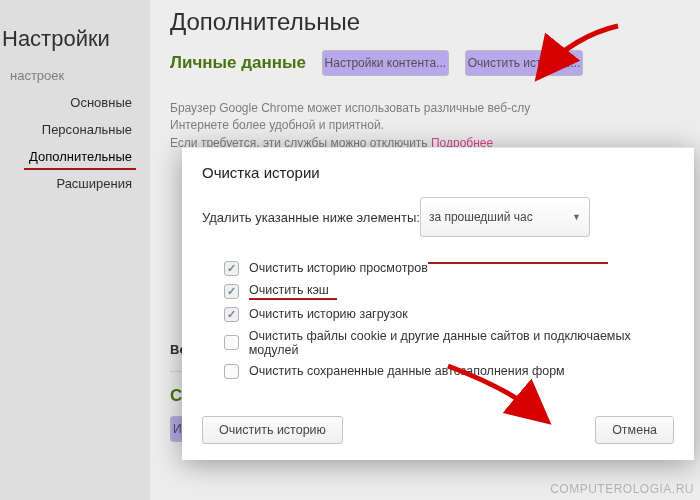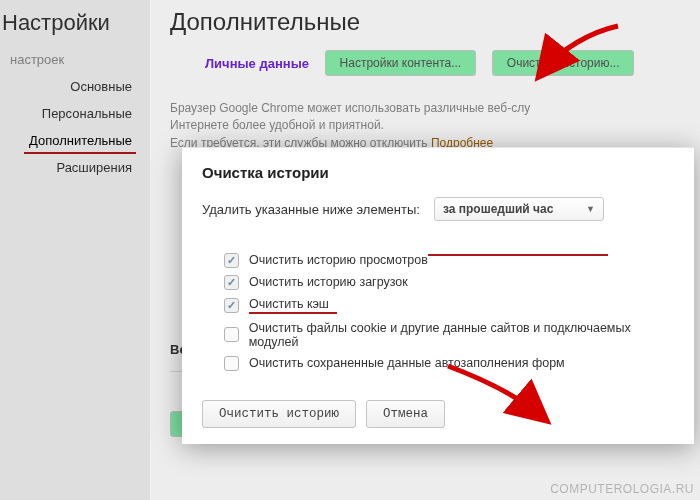--- a/index.html
+++ b/index.html
@@ -11,21 +11,21 @@
     position: relative;
   }
   .bg {
     position: absolute; inset: 0;
     display: flex;
     filter: brightness(0.93);
   }
   .sidebar {
     width: 150px; min-width: 150px;
     background: #efefef;
-    padding-top: 8px;
+    padding-top: 24px;
   }
   .sidebar-title {
     font-size: 22px; font-weight: 400; color: #333;
     padding: 2px 0 12px 0px; text-indent: 2px;
   }
   .side-sub {
     font-size: 13px; color: #888; padding: 4px 10px 6px;
   }
   .side-item {
     text-align: right;
@@ -38,89 +38,88 @@
     margin: -2px 14px 0 auto;
   }
   .main {
     flex: 1; background: #fff; padding: 8px 20px 0 20px;
     position: relative;
   }
   .page-title {
     font-size: 24px; font-weight: 300; color: #333; padding-bottom: 14px;
   }
   .section-label {
-    font-size: 13px; font-weight: 700; color: #6d28d9;
-    display: inline-block; vertical-align: middle; margin-left: 35px;
+    font-size: 17px; font-weight: 700; color: #4d7c0f;
+    display: inline-block; vertical-align: middle;
   }
   .btn {
     display: inline-block; vertical-align: middle;
-    background: #86efac;
+    background: #c4b5fd;
     border: 1px solid #c9c9c9;
     border-radius: 3px;
-    padding: 5px 14px;
+    padding: 5px 2px;
     font-size: 12px; color: #555;
     margin-left: 12px;
     cursor: pointer;
   }
   .desc {
     font-size: 12px; color: #888; line-height: 1.45;
     margin-top: 24px; max-width: 440px;
   }
-  .link { color: #a16207; }
+  .link { color: #ec4899; }
   .dimmed-label {
     font-size: 13px; font-weight: 700; color: #333;
     margin-top: 190px; display: block;
   }
   .hr { border: none; border-top: 1px solid #ddd; margin: 14px 0; }
   .net-row { display:flex; align-items:center; gap:16px; }
   .dialog {
     position: absolute;
     left: 182px; top: 147px;
     width: 512px;
     background: #fff;
     box-shadow: 0 4px 26px rgba(0,0,0,.35);
     border-top: 1px solid #e5e5e5;
     padding: 16px 20px 16px 20px;
   }
   .dlg-title {
-    font-size: 15px; font-weight: 700; color: #222;
+    font-size: 15px; font-weight: 400; color: #222;
     margin-bottom: 16px;
   }
   .dlg-row {
-    display: flex; align-items: center; gap: 14px;
-    margin-bottom: 28px;
+    display: flex; align-items: center; 
+    margin-bottom: 20px;
   }
   .select {
-    width: 170px; height: 24px;
+    width: 170px; height: 40px;
     border: 1px solid #c9c9c9; border-radius: 3px;
     background: linear-gradient(#fff,#f2f2f2);
     display: flex; align-items: center; justify-content: space-between;
-    padding: 9px 8px; font-size: 12px; color: #444; cursor: pointer; font-weight: bold;
+    padding: 9px 8px; font-size: 12px; color: #444; cursor: pointer;
   }
   .caret { font-size: 9px; color: #666; }
   .check-list { padding-left: 22px; }
   .check-item {
     display: flex; align-items: center; gap: 10px;
     font-size: 12.5px; color: #333; padding: 3.5px 0;
   }
   .chk {
     width: 15px; height: 15px; border: 1px solid #b3b3b3;
     border-radius: 3px; background: #fafafa;
     display: inline-flex; align-items: center; justify-content: center;
     font-size: 11px; color: #7b8a99;
   }
   .chk.on { background: #f0f0f0; }
   .chk.on::after { content: "✓"; color: #6b8aa5; font-weight: 700; }
   .red-ul {
     height: 2px; background: #b01717; margin-top: 1px;
   }
   .dlg-btns {
-    display: flex; gap: 10px; justify-content: flex-start;
-    margin-top: 26px;
-    font-family: Liberation Mono, monospace;
+    display: flex; gap: 10px; justify-content: space-between;
+    margin-top: 34px;
   }
   .dlg-btn {
     background: linear-gradient(#fcfcfc,#efefef);
     border: 1px solid #c4c4c4; border-radius: 3px;
     padding: 6px 16px; font-size: 12.5px; color: #444; cursor: pointer;
   }
   
   .arrow {
     position: absolute; pointer-events: none;
   }
@@ -185,28 +184,28 @@
   <div class="check-list">
     <div class="check-item">
       <span class="chk on"></span>
       <span style="display:inline-flex;">
         <span>Очистить историю просмотров</span>
         <span class="red-ul" style="width:180px"></span>
       </span>
     </div>
     <div class="check-item">
       <span class="chk on"></span>
-      <span>Очистить историю загрузок</span>
-    </div>
-    <div class="check-item">
-      <span class="chk on"></span>
       <span style="display:inline-flex;flex-direction:column">
         <span>Очистить кэш</span>
         <span class="red-ul" style="width:88px"></span>
       </span>
+    </div>
+    <div class="check-item">
+      <span class="chk on"></span>
+      <span>Очистить историю загрузок</span>
     </div>
     <div class="check-item">
       <span class="chk"></span>
       <span>Очистить файлы cookie и другие данные сайтов и подключаемых модулей</span>
     </div>
     <div class="check-item">
       <span class="chk"></span>
       <span>Очистить сохраненные данные автозаполнения форм</span>
     </div>
   </div>

